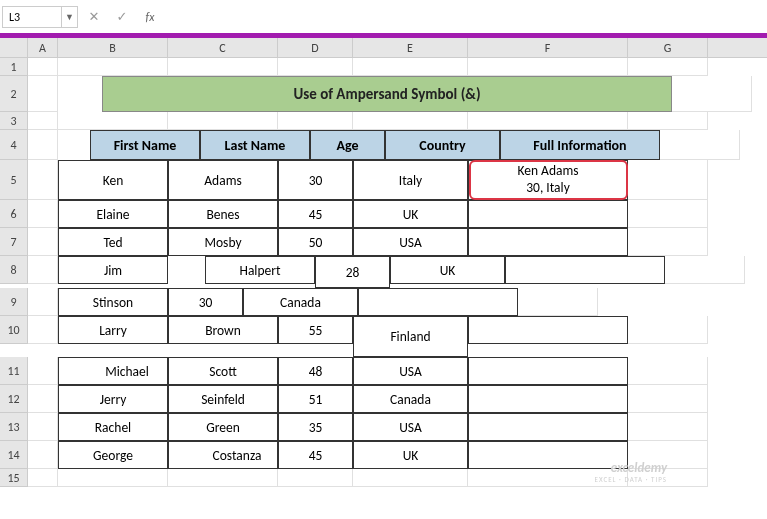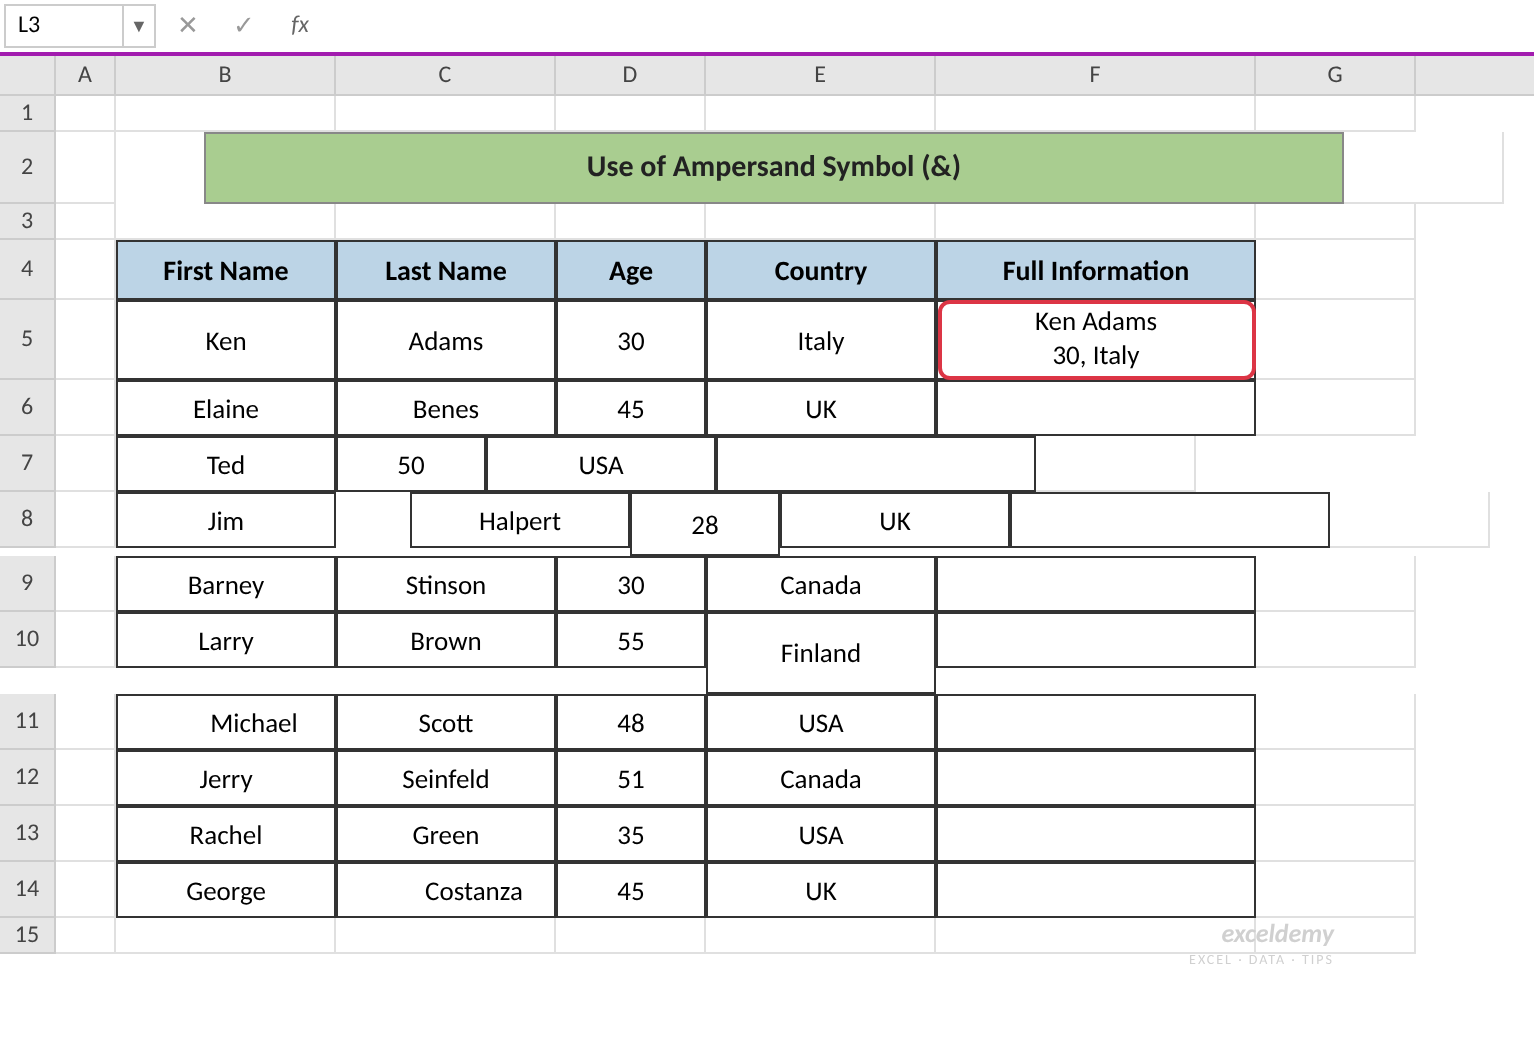--- a/index.html
+++ b/index.html
@@ -12,22 +12,22 @@
       font-size: 13px;
       background: #fff;
       overflow: hidden;
       width: 767px;
       height: 519px;
       position: relative;
     }
     .formula-bar {
       display: flex;
       align-items: center;
-      height: 28px;
-      border-bottom: 2px solid #a21caf;
+      height: 38px;
+      border-bottom: 5px solid #a21caf;
       background: #fff;
     }
     .name-box {
       width: 60px;
       height: 22px;
       border: 1px solid #ccc;
       padding: 2px 6px;
       font-size: 12px;
       display: flex;
       align-items: center;
@@ -220,21 +220,21 @@
           <div class="cell" style="width: 75px; height: 18px;"></div>
           <div class="cell" style="width: 115px; height: 18px;"></div>
           <div class="cell" style="width: 160px; height: 18px;"></div>
           <div class="cell" style="width: 80px; height: 18px;"></div>
         </div>
       </div>
       <div class="row-container">
         <div class="row-header" style="height: 30px;">4</div>
         <div class="cells">
           <div class="cell" style="width: 30px; height: 30px;"></div>
-          <div class="cell tbl-header" style="width: 110px; height: 30px;">First Name</div>
+          <div class="cell tbl-header" style="width: 110px; height: 30px; margin-left: 32px;">First Name</div>
           <div class="cell tbl-header" style="width: 110px; height: 30px;">Last Name</div>
           <div class="cell tbl-header" style="width: 75px; height: 30px;">Age</div>
           <div class="cell tbl-header" style="width: 115px; height: 30px;">Country</div>
           <div class="cell tbl-header" style="width: 160px; height: 30px;">Full Information</div>
           <div class="cell" style="width: 80px; height: 30px;"></div>
         </div>
       </div>
       <div class="row-container">
         <div class="row-header" style="height: 40px;">5</div>
         <div class="cells">
@@ -261,20 +261,21 @@
           <div class="cell tbl-cell" style="width: 115px; height: 28px;">UK</div>
           <div class="cell tbl-cell highlighted-cell" style="width: 160px; height: 28px;"></div>
           <div class="cell" style="width: 80px; height: 28px;"></div>
         </div>
       </div>
       <div class="row-container">
         <div class="row-header" style="height: 28px;">7</div>
         <div class="cells">
           <div class="cell" style="width: 30px; height: 28px;"></div>
           <div class="cell tbl-cell" style="width: 110px; height: 28px;">Ted</div>
+          <div class="cell tbl-cell" style="width: 110px; height: 28px;">Mosby</div>
           <div class="cell tbl-cell" style="width: 75px; height: 28px;">50</div>
           <div class="cell tbl-cell" style="width: 115px; height: 28px;">USA</div>
           <div class="cell tbl-cell highlighted-cell" style="width: 160px; height: 28px;"></div>
           <div class="cell" style="width: 80px; height: 28px;"></div>
         </div>
       </div>
       <div class="row-container">
         <div class="row-header" style="height: 28px;">8</div>
         <div class="cells">
           <div class="cell" style="width: 30px; height: 28px;"></div>
@@ -283,21 +284,20 @@
           <div class="cell tbl-cell" style="width: 75px; height: 32px;">28</div>
           <div class="cell tbl-cell" style="width: 115px; height: 28px;">UK</div>
           <div class="cell tbl-cell highlighted-cell" style="width: 160px; height: 28px;"></div>
           <div class="cell" style="width: 80px; height: 28px;"></div>
         </div>
       </div>
       <div class="row-container">
         <div class="row-header" style="height: 28px;">9</div>
         <div class="cells">
           <div class="cell" style="width: 30px; height: 28px;"></div>
-          <div class="cell tbl-cell" style="width: 110px; height: 28px;">Barney</div>
           <div class="cell tbl-cell" style="width: 110px; height: 28px;">Stinson</div>
           <div class="cell tbl-cell" style="width: 75px; height: 28px;">30</div>
           <div class="cell tbl-cell" style="width: 115px; height: 28px;">Canada</div>
           <div class="cell tbl-cell highlighted-cell" style="width: 160px; height: 28px;"></div>
           <div class="cell" style="width: 80px; height: 28px;"></div>
         </div>
       </div>
       <div class="row-container">
         <div class="row-header" style="height: 28px;">10</div>
         <div class="cells">

